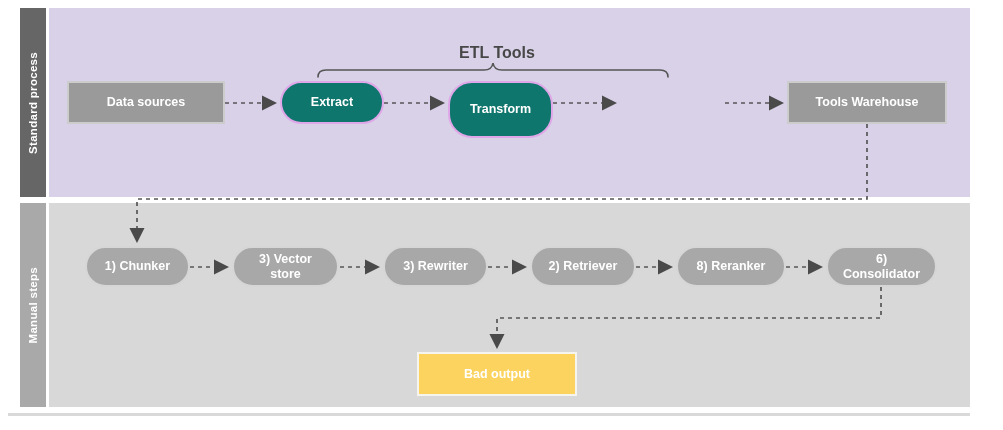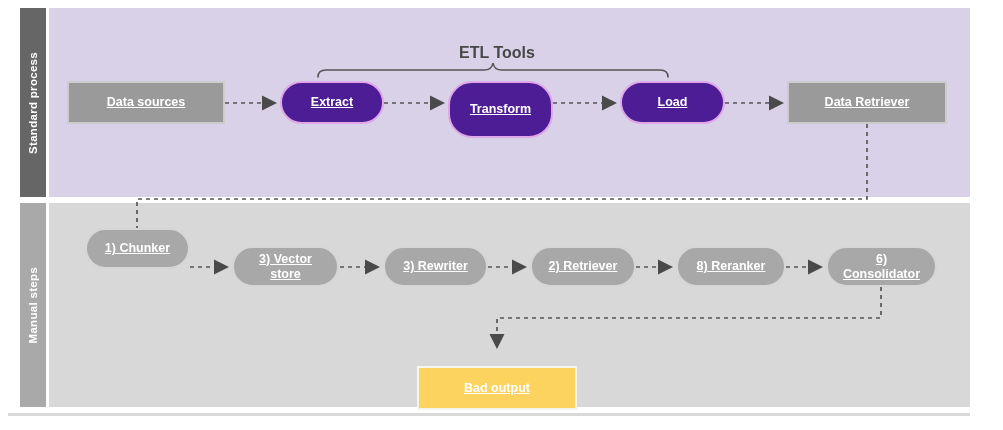--- a/index.html
+++ b/index.html
@@ -62,36 +62,35 @@
     position: absolute;
     box-sizing: border-box;
     display: flex;
     align-items: center;
     justify-content: center;
     color: #ffffff;
     font-weight: bold;
     font-size: 12.5px;
     text-align: center;
     line-height: 1.2;
-    text-decoration: underline;
   }
   .node-label { white-space: pre-line; }
   .pill { border-radius: 24px; }
   .top-gray  { background: #9a9a9a; border: 2px solid #cccccc; }
-  .etl-pill  { background: #4c1d95; border: 2px solid #e0a7e8; }
+  .etl-pill  { background: #0f766e; border: 2px solid #e0a7e8; }
   .man-pill  { background: #a8a8a8; border: 2px solid #d6d6d6; }
-  .warn-rect { background: #fcd35f; border: 2px solid #f5f4ef; color: #ffffff; margin-top: 14px; }
+  .warn-rect { background: #fcd35f; border: 2px solid #f5f4ef; color: #ffffff; }
 
   .n-data-sources   { left: 67px;  top: 81px;  width: 158px; height: 43px; }
   .n-extract        { left: 280px; top: 81px;  width: 104px; height: 43px; }
   .n-transform      { left: 448px; top: 81px;  width: 105px; height: 57px; }
   .n-load           { left: 620px; top: 81px;  width: 105px; height: 43px; }
   .n-data-warehouse { left: 787px; top: 81px;  width: 160px; height: 43px; }
 
-  .n-chunker        { left: 85px;  top: 228px; width: 105px; height: 41px; }
+  .n-chunker        { left: 85px;  top: 246px; width: 105px; height: 41px; }
   .n-vector-store   { left: 232px; top: 246px; width: 107px; height: 41px; }
   .n-rewriter       { left: 383px; top: 246px; width: 105px; height: 41px; text-align: right; }
   .n-retriever      { left: 530px; top: 246px; width: 106px; height: 41px; }
   .n-reranker       { left: 676px; top: 246px; width: 110px; height: 41px; }
   .n-consolidator   { left: 826px; top: 246px; width: 111px; height: 41px; }
   .n-bad-output     { left: 417px; top: 352px; width: 160px; height: 44px; }
 
   
   .etl-tools-label {
     position: absolute;
@@ -149,25 +148,22 @@
 
   <div class="node top-gray n-data-sources">
     <span class="node-label">Data sources</span>
   </div>
   <div class="node pill etl-pill n-extract">
     <span class="node-label">Extract</span>
   </div>
   <div class="node pill etl-pill n-transform">
     <span class="node-label">Transform</span>
   </div>
-  <div class="node pill etl-pill n-load">
-    <span class="node-label">Load</span>
-  </div>
   <div class="node top-gray n-data-warehouse">
-    <span class="node-label">Data Retriever</span>
+    <span class="node-label">Tools Warehouse</span>
   </div>
 
   <div class="node pill man-pill n-chunker">
     <span class="node-label">1) Chunker</span>
   </div>
   <div class="node pill man-pill n-vector-store">
     <span class="node-label">3) Vector
 store</span>
   </div>
   <div class="node pill man-pill n-rewriter">

